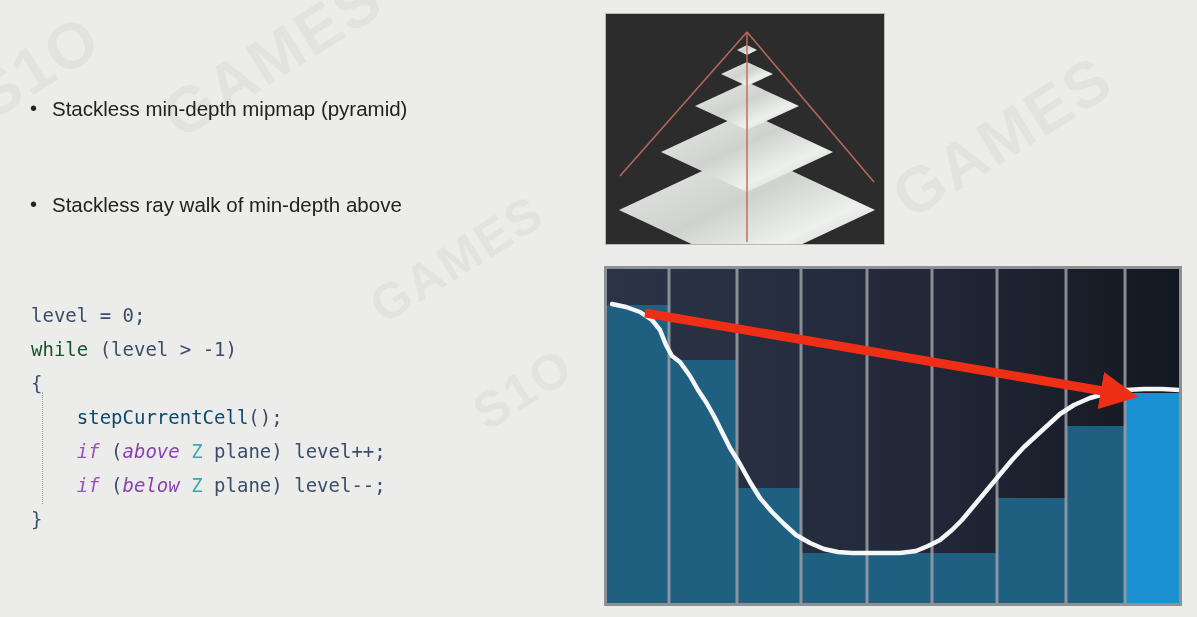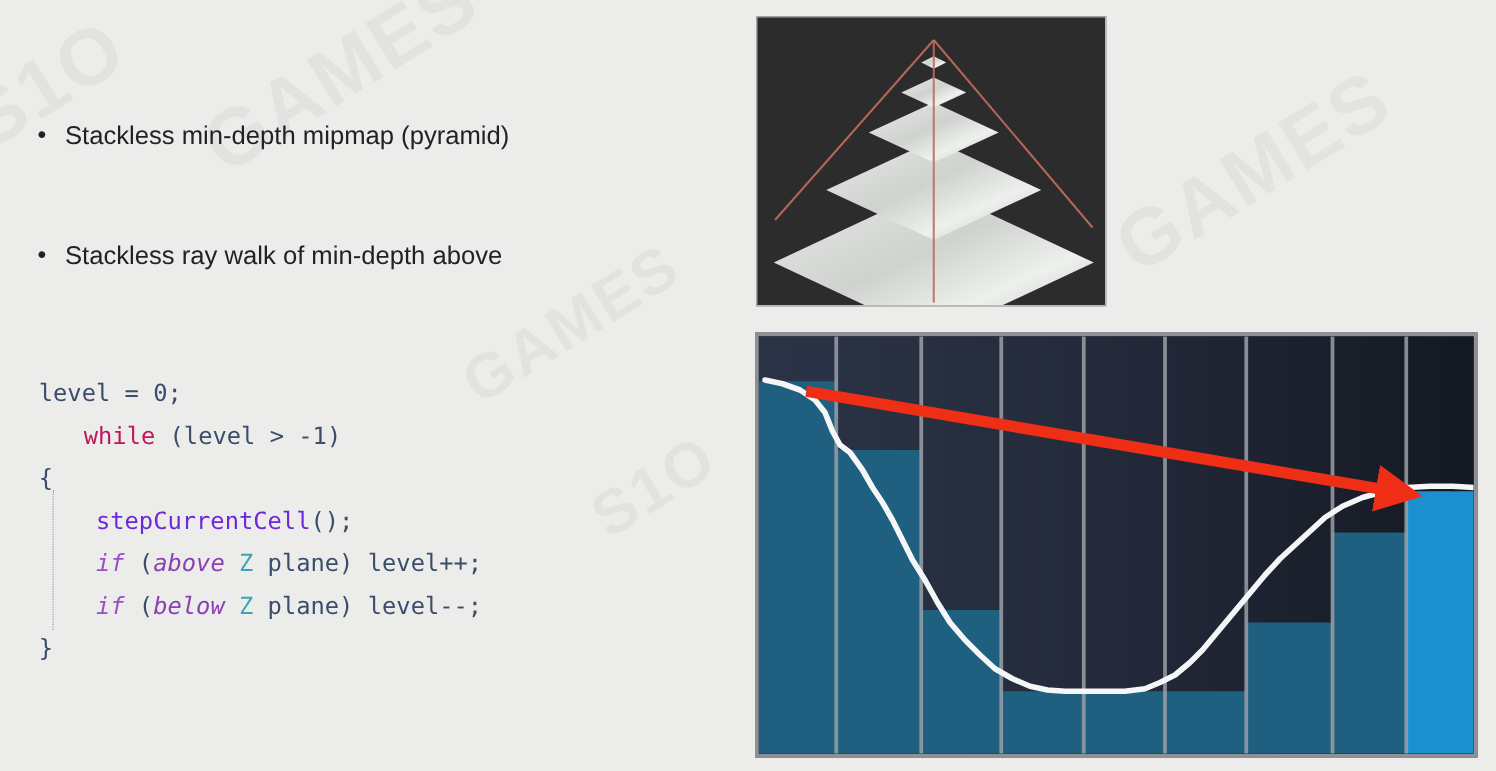--- a/index.html
+++ b/index.html
@@ -61,25 +61,25 @@
   #code {
     position: absolute;
     left: 31px; top: 298px;
     font-family: "DejaVu Sans Mono", monospace;
     font-size: 19px;
     line-height: 34px;
     white-space: pre;
   }
   #code .ln { display: block; height: 34px; }
   .c-var  { color: #3b4d6b; }
-  .c-kw   { color: #be185d; margin-left: 36px; }
+  .c-kw   { color: #14532d; }
   .c-kw2  { color: #9b4fc4; font-style: italic; }
   .c-num  { color: #3b4d6b; }
   .c-op   { color: #3b4d6b; }
-  .c-fn   { color: #6d28d9; }
+  .c-fn   { color: #0c4a6e; }
   .c-type { color: #3aa6b0; }
   .c-it   { color: #8a3fb5; font-style: italic; }
   .c-punc { color: #3b4d6b; }
   #indentguide {
     position: absolute;
     left: 42px; top: 392px;
     width: 1px; height: 112px;
     border-left: 1px dotted #9aa3ad;
   }
 

